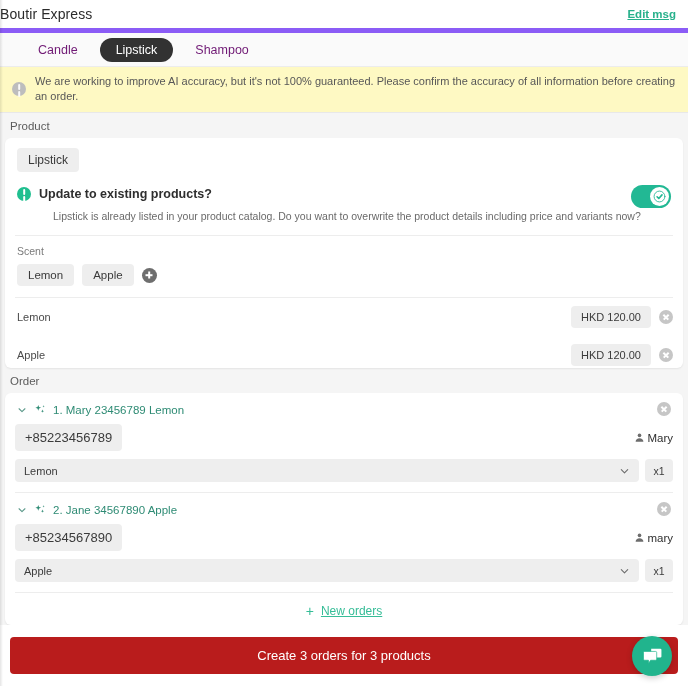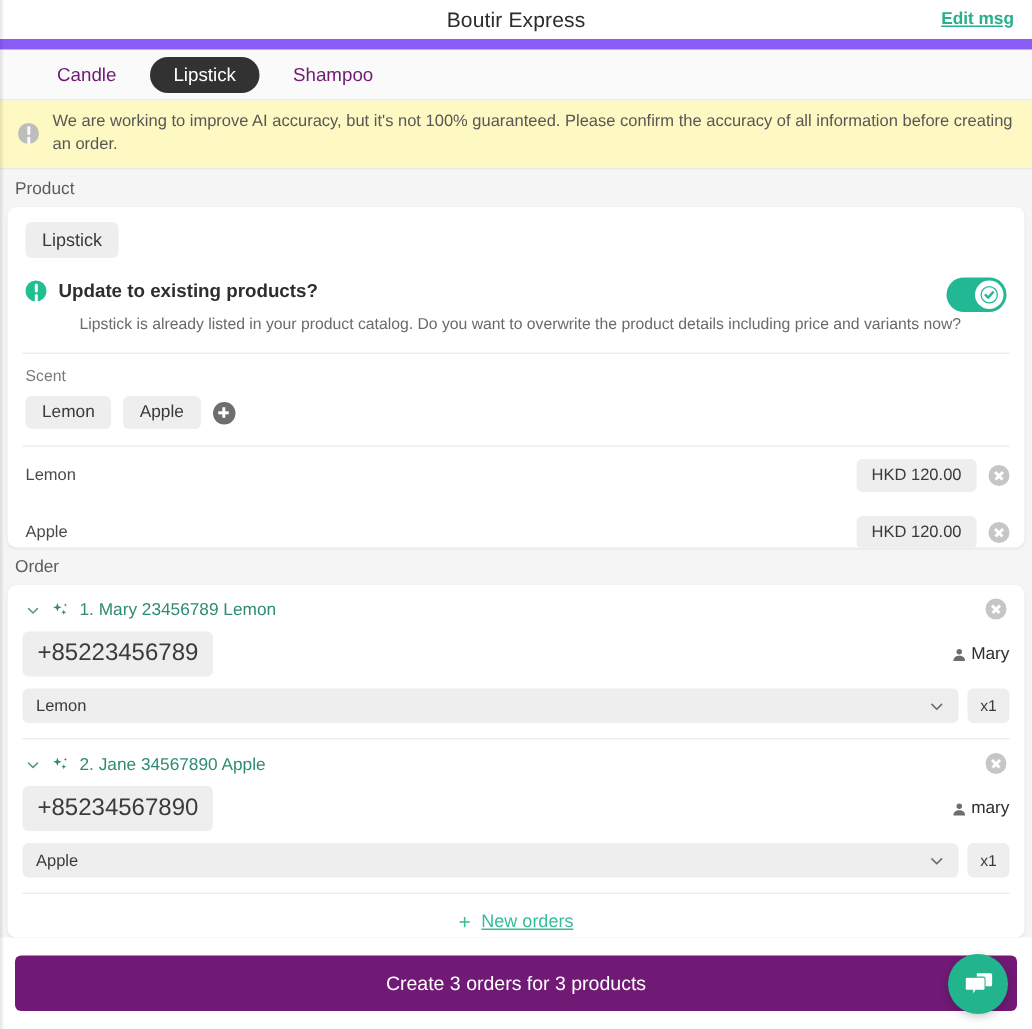--- a/index.html
+++ b/index.html
@@ -17,24 +17,23 @@
     display: flex;
     flex-direction: column;
   }
 
   
   .header {
     height: 33px;
     background: #ffffff;
     display: flex;
     align-items: center;
-    justify-content: center;
-    position: relative;
-    flex: 0 0 auto;
-    border-bottom: 7px solid #8b5cf6;
+    position: relative;
+    flex: 0 0 auto;
+    border-bottom: 5px solid #8b5cf6;
   }
   .header-title {
     font-size: 14px;
     color: #2b2b2b;
     font-weight: 400;
     letter-spacing: .1px;
   }
   .edit-msg {
     position: absolute;
     right: 12px;
@@ -289,21 +288,21 @@
     transform: translateY(-50%);
   }
   .order-phone-row {
     display: flex;
     align-items: center;
     padding-bottom: 8px;
   }
   .phone-pill {
     background: #eeeeee;
     color: #3b3b3b;
-    font-size: 16px;
+    font-size: 13px;
     padding: 6px 10px;
     border-radius: 4px;
     cursor: text;
   }
   .customer {
     margin-left: auto;
     display: flex;
     align-items: center;
     gap: 2px;
     font-size: 11.5px;
@@ -366,21 +365,21 @@
     font-size: 12px;
     color: #36bd97;
     text-decoration: underline;
   }
 
   
   .cta-wrap { padding: 12px 10px 12px 10px; background: #ffffff; }
   .cta {
     width: 100%;
     height: 37px;
-    background: #701a75;
+    background: #b91c1c;
     border: none;
     border-radius: 4px;
     color: #ffffff;
     font-size: 13px;
     font-family: "Liberation Sans", sans-serif;
     cursor: pointer;
   }
 
   .footer-space { flex: 1 1 auto; background: #f5f5f5; }
 

